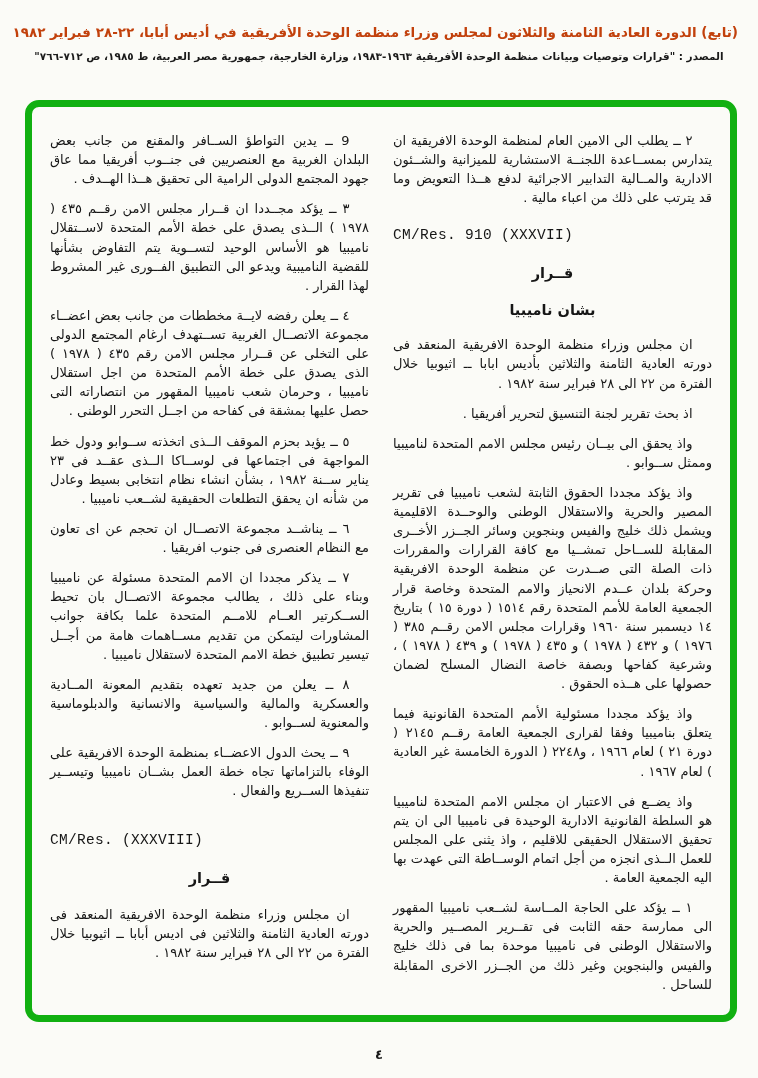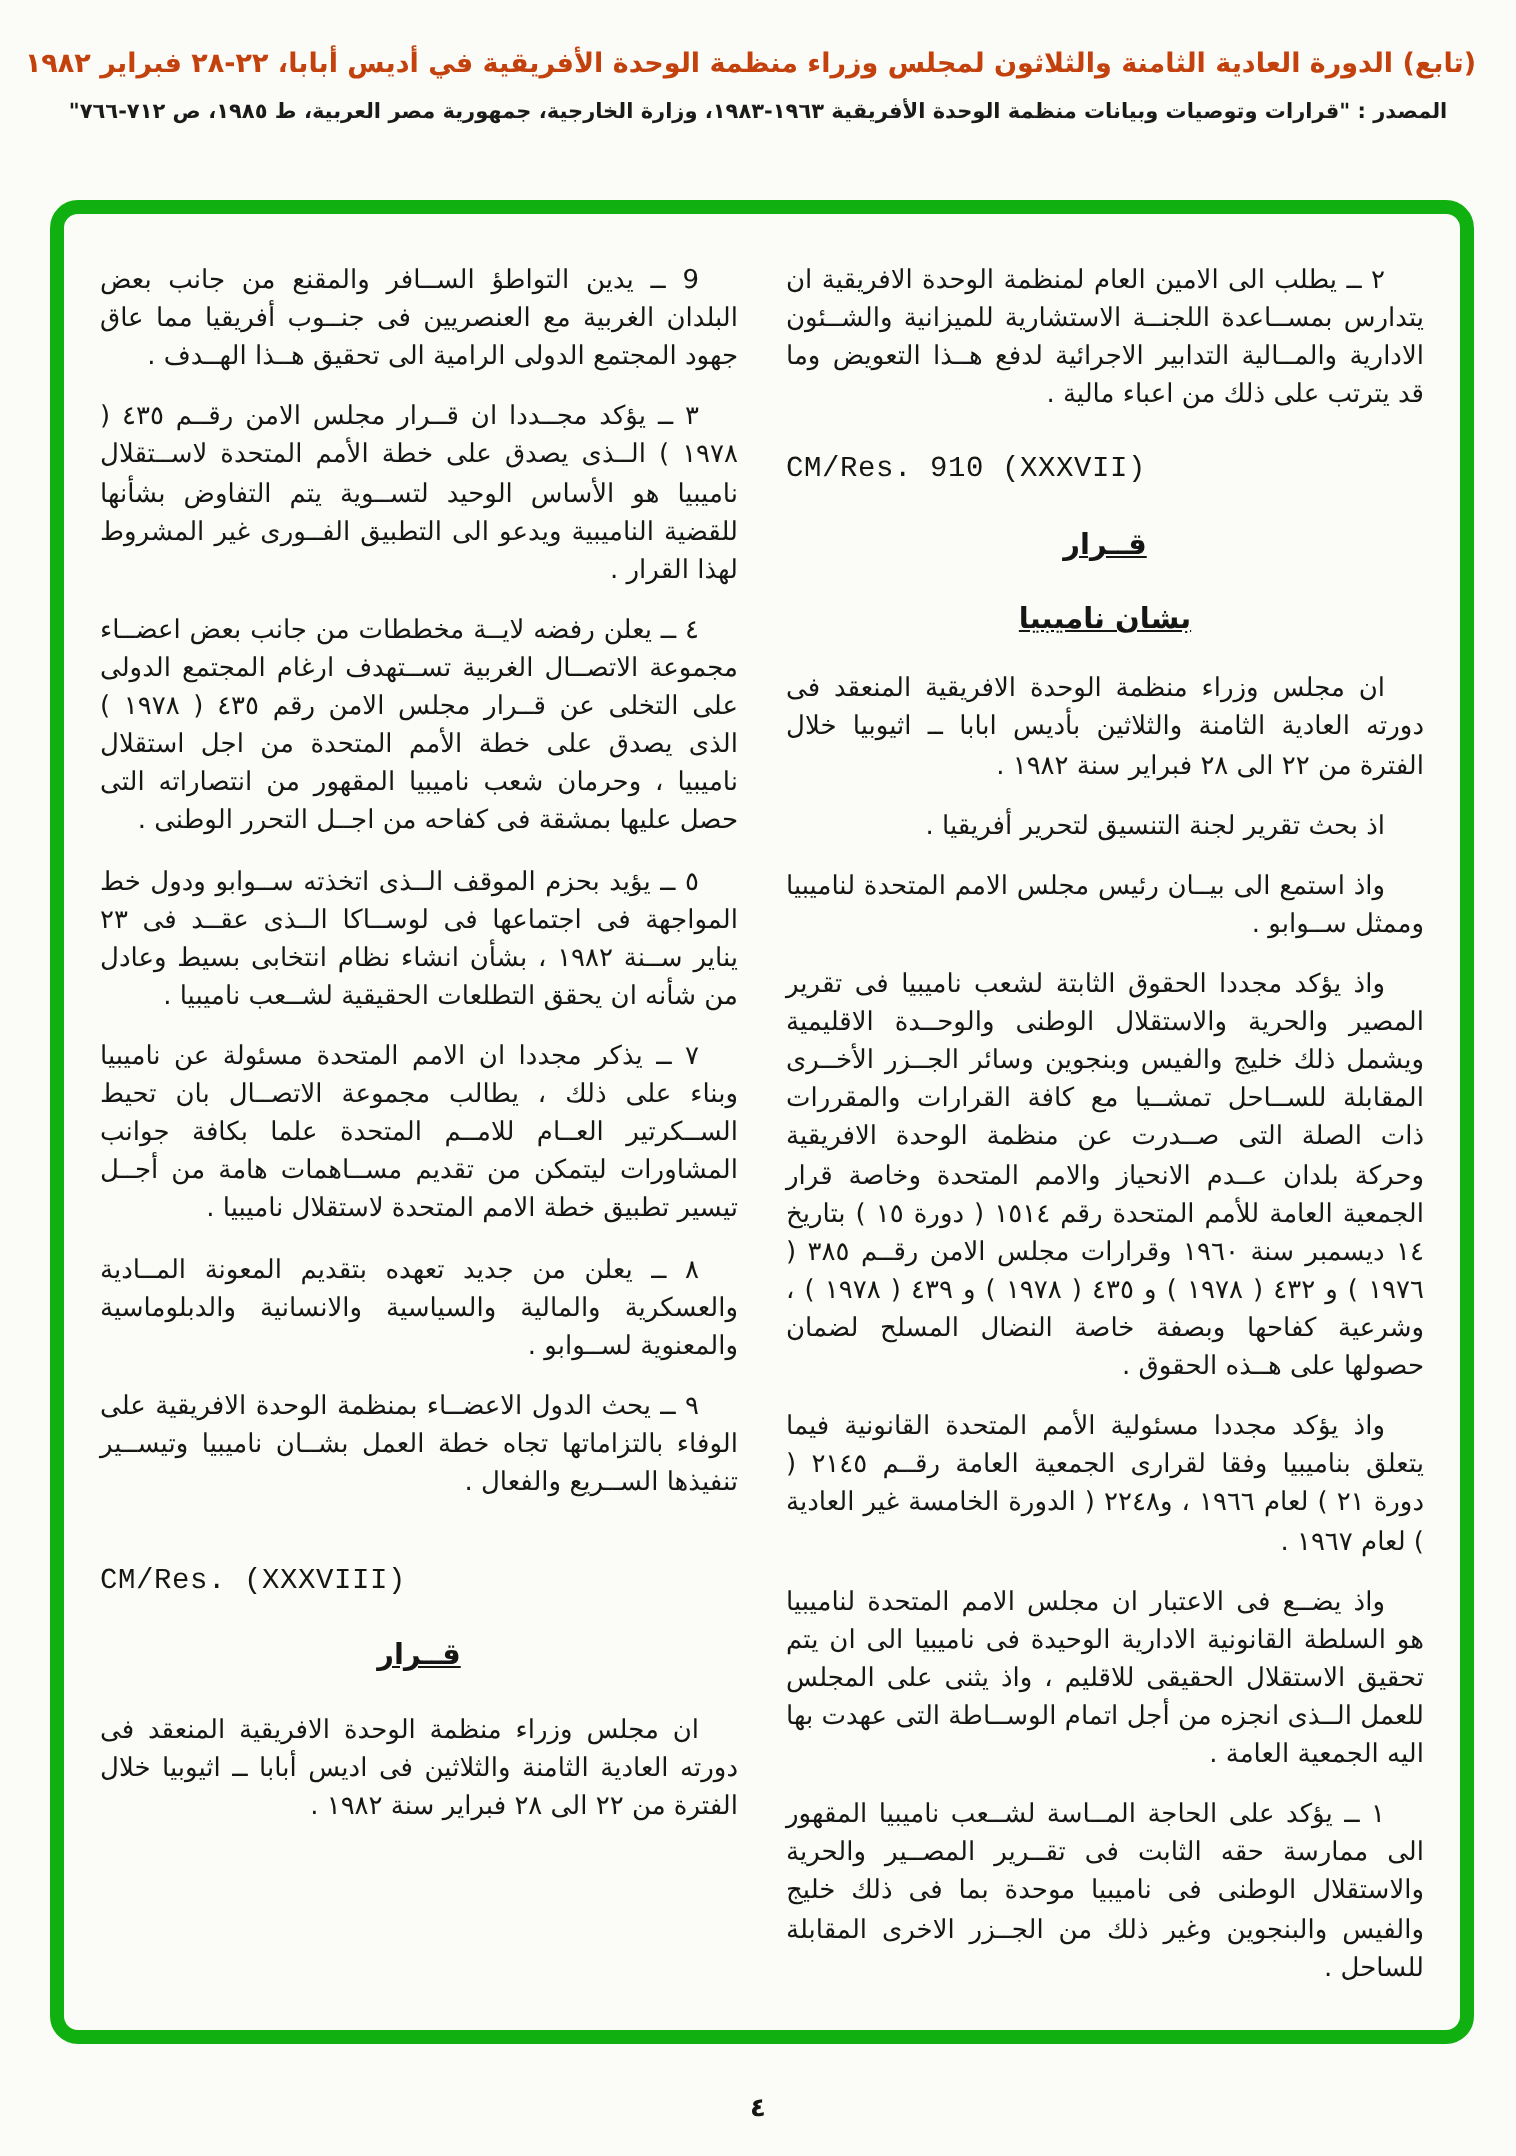--- a/index.html
+++ b/index.html
@@ -72,21 +72,20 @@
     margin: 18px 0 16px 0;
   }
   .gap-top { margin-top: 30px; }
 
   .res-title, .res-subtitle {
     text-align: center;
     font-weight: bold;
     font-size: 14.5px;
     text-indent: 0;
     margin: 0 0 14px 0;
-    text-decoration: underline;
   }
   .res-title { margin-bottom: 16px; }
 
   .page-number {
     position: absolute;
     bottom: 16px; left: 0; right: 0;
     text-align: center;
     font-size: 13px;
     font-weight: bold;
   }
@@ -102,32 +101,33 @@
 <div class="frame">
   <div class="columns">
 
     <div class="col">
       <p class="para">٢ ــ يطلب الى الامين العام لمنظمة الوحدة الافريقية ان يتدارس بمســاعدة اللجنــة الاستشارية للميزانية والشــئون الادارية والمــالية التدابير الاجرائية لدفع هــذا التعويض وما قد يترتب على ذلك من اعباء مالية .</p>
       <div class="res-label">CM/Res. 910 (XXXVII)</div>
       <div class="res-title">قــرار</div>
       <div class="res-subtitle">بشان ناميبيا</div>
       <p class="para">ان مجلس وزراء منظمة الوحدة الافريقية المنعقد فى دورته العادية الثامنة والثلاثين بأديس ابابا ــ اثيوبيا خلال الفترة من ٢٢ الى ٢٨ فبراير سنة ١٩٨٢ .</p>
       <p class="para">اذ بحث تقرير لجنة التنسيق لتحرير أفريقيا .</p>
-      <p class="para">واذ استمع الى بيــان رئيس مجلس الامم المتحدة لناميبيا وممثل ســوابو .</p>
+      <p class="para">واذ يحقق الى بيــان رئيس مجلس الامم المتحدة لناميبيا وممثل ســوابو .</p>
       <p class="para">واذ يؤكد مجددا الحقوق الثابتة لشعب ناميبيا فى تقرير المصير والحرية والاستقلال الوطنى والوحــدة الاقليمية ويشمل ذلك خليج والفيس وبنجوين وسائر الجــزر الأخــرى المقابلة للســاحل تمشــيا مع كافة القرارات والمقررات ذات الصلة التى صــدرت عن منظمة الوحدة الافريقية وحركة بلدان عــدم الانحياز والامم المتحدة وخاصة قرار الجمعية العامة للأمم المتحدة رقم ١٥١٤ ( دورة ١٥ ) بتاريخ ١٤ ديسمبر سنة ١٩٦٠ وقرارات مجلس الامن رقــم ٣٨٥ ( ١٩٧٦ ) و ٤٣٢ ( ١٩٧٨ ) و ٤٣٥ ( ١٩٧٨ ) و ٤٣٩ ( ١٩٧٨ ) ، وشرعية كفاحها وبصفة خاصة النضال المسلح لضمان حصولها على هــذه الحقوق .</p>
       <p class="para">واذ يؤكد مجددا مسئولية الأمم المتحدة القانونية فيما يتعلق بناميبيا وفقا لقرارى الجمعية العامة رقــم ٢١٤٥ ( دورة ٢١ ) لعام ١٩٦٦ ، و٢٢٤٨ ( الدورة الخامسة غير العادية ) لعام ١٩٦٧ .</p>
       <p class="para">واذ يضــع فى الاعتبار ان مجلس الامم المتحدة لناميبيا هو السلطة القانونية الادارية الوحيدة فى ناميبيا الى ان يتم تحقيق الاستقلال الحقيقى للاقليم ، واذ يثنى على المجلس للعمل الــذى انجزه من أجل اتمام الوســاطة التى عهدت بها اليه الجمعية العامة .</p>
       <p class="para">١ ــ يؤكد على الحاجة المــاسة لشــعب ناميبيا المقهور الى ممارسة حقه الثابت فى تقــرير المصــير والحرية والاستقلال الوطنى فى ناميبيا موحدة بما فى ذلك خليج والفيس والبنجوين وغير ذلك من الجــزر الاخرى المقابلة للساحل .</p>
     </div>
 
     <div class="col">
       <p class="para">9 ــ يدين التواطؤ الســافر والمقنع من جانب بعض البلدان الغربية مع العنصريين فى جنــوب أفريقيا مما عاق جهود المجتمع الدولى الرامية الى تحقيق هــذا الهــدف .</p>
       <p class="para">٣ ــ يؤكد مجــددا ان قــرار مجلس الامن رقــم ٤٣٥ ( ١٩٧٨ ) الــذى يصدق على خطة الأمم المتحدة لاســتقلال ناميبيا هو الأساس الوحيد لتســوية يتم التفاوض بشأنها للقضية الناميبية ويدعو الى التطبيق الفــورى غير المشروط لهذا القرار .</p>
       <p class="para">٤ ــ يعلن رفضه لايــة مخططات من جانب بعض اعضــاء مجموعة الاتصــال الغربية تســتهدف ارغام المجتمع الدولى على التخلى عن قــرار مجلس الامن رقم ٤٣٥ ( ١٩٧٨ ) الذى يصدق على خطة الأمم المتحدة من اجل استقلال ناميبيا ، وحرمان شعب ناميبيا المقهور من انتصاراته التى حصل عليها بمشقة فى كفاحه من اجــل التحرر الوطنى .</p>
       <p class="para">٥ ــ يؤيد بحزم الموقف الــذى اتخذته ســوابو ودول خط المواجهة فى اجتماعها فى لوســاكا الــذى عقــد فى ٢٣ يناير ســنة ١٩٨٢ ، بشأن انشاء نظام انتخابى بسيط وعادل من شأنه ان يحقق التطلعات الحقيقية لشــعب ناميبيا .</p>
+      <p class="para">٦ ــ يناشــد مجموعة الاتصــال ان تحجم عن اى تعاون مع النظام العنصرى فى جنوب افريقيا .</p>
       <p class="para">٧ ــ يذكر مجددا ان الامم المتحدة مسئولة عن ناميبيا وبناء على ذلك ، يطالب مجموعة الاتصــال بان تحيط الســكرتير العــام للامــم المتحدة علما بكافة جوانب المشاورات ليتمكن من تقديم مســاهمات هامة من أجــل تيسير تطبيق خطة الامم المتحدة لاستقلال ناميبيا .</p>
       <p class="para">٨ ــ يعلن من جديد تعهده بتقديم المعونة المــادية والعسكرية والمالية والسياسية والانسانية والدبلوماسية والمعنوية لســوابو .</p>
       <p class="para">٩ ــ يحث الدول الاعضــاء بمنظمة الوحدة الافريقية على الوفاء بالتزاماتها تجاه خطة العمل بشــان ناميبيا وتيســير تنفيذها الســريع والفعال .</p>
       <div class="res-label gap-top">CM/Res. (XXXVIII)</div>
       <div class="res-title">قــرار</div>
       <p class="para">ان مجلس وزراء منظمة الوحدة الافريقية المنعقد فى دورته العادية الثامنة والثلاثين فى اديس أبابا ــ اثيوبيا خلال الفترة من ٢٢ الى ٢٨ فبراير سنة ١٩٨٢ .</p>
     </div>
 
   </div>
 </div>

